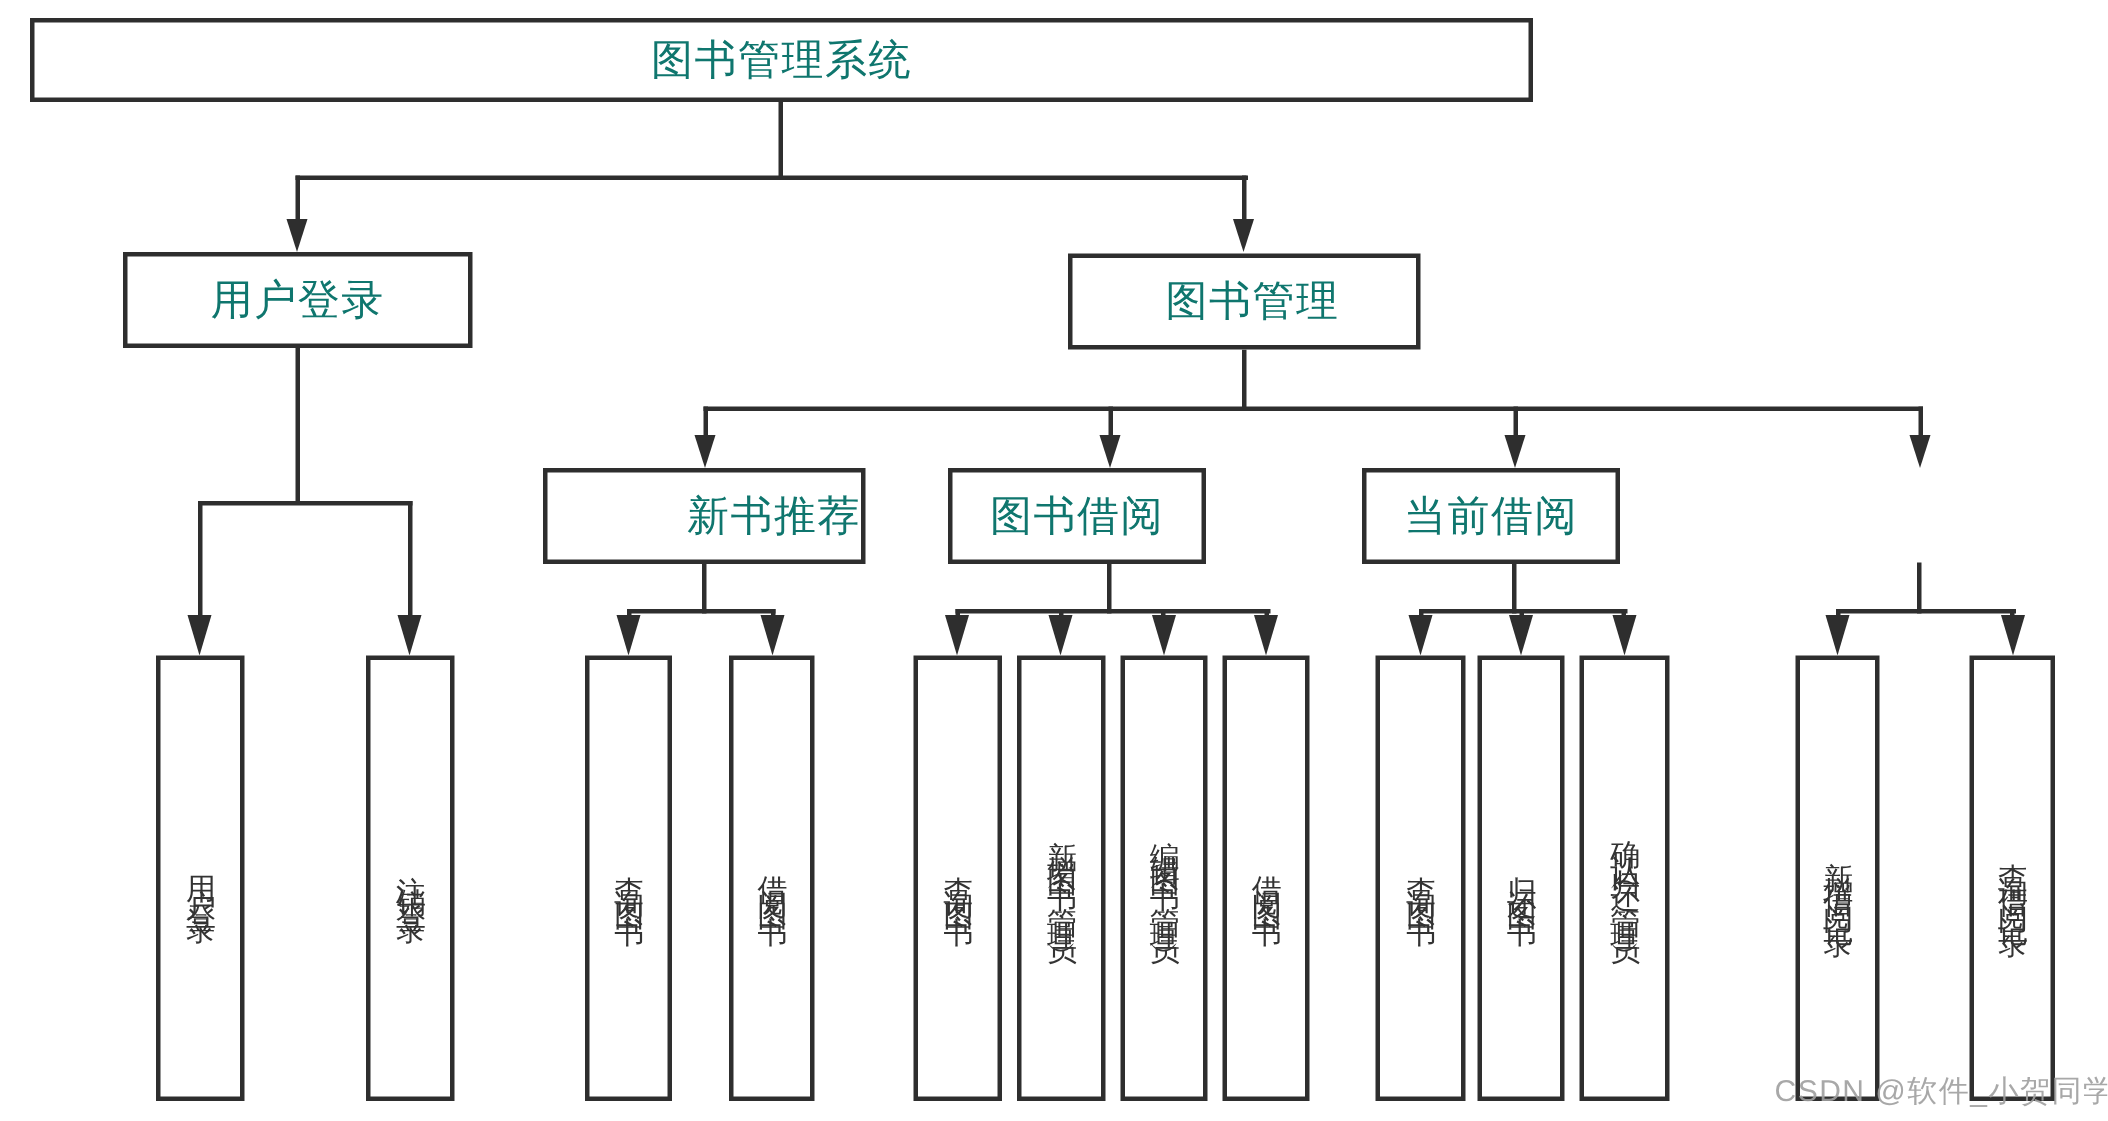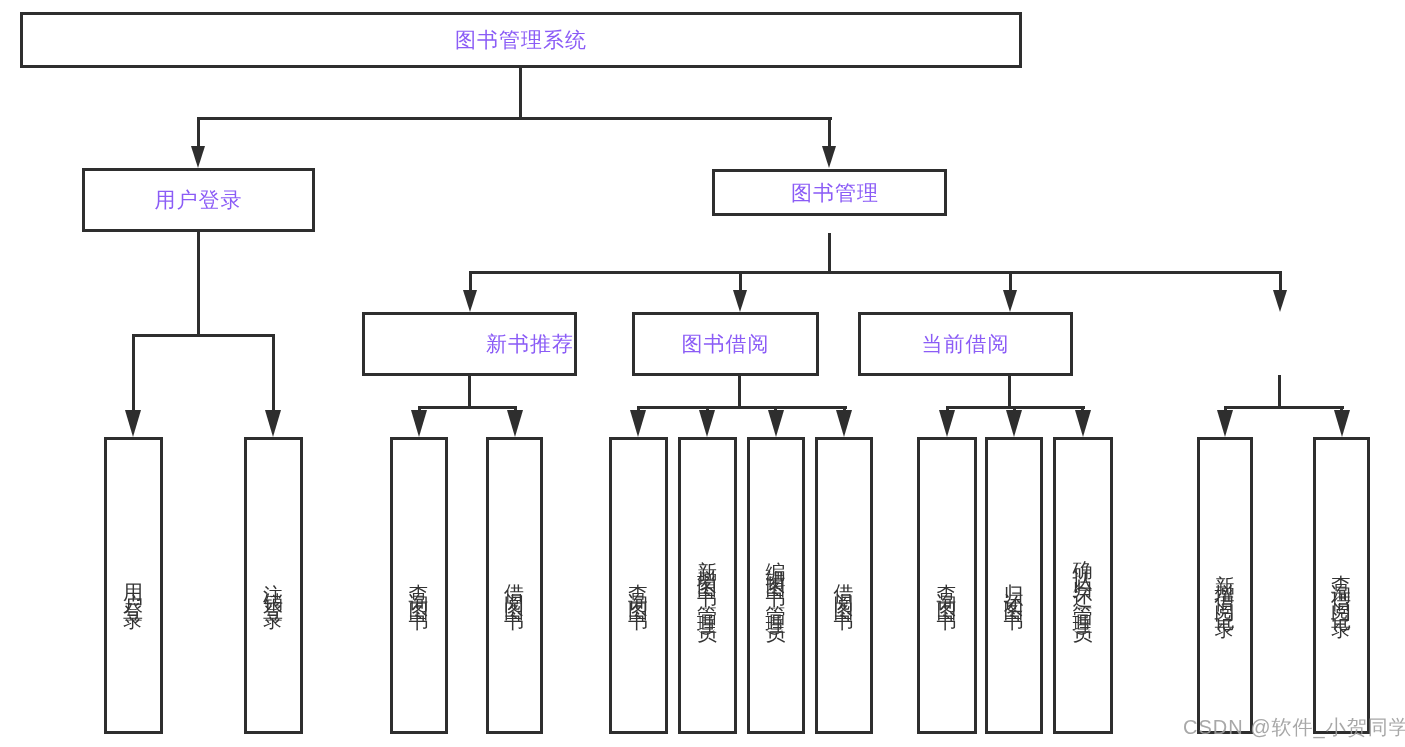--- a/index.html
+++ b/index.html
@@ -13,22 +13,22 @@
     color: #333333;
   }
   .box {
     position: absolute;
     background: #ffffff;
     border: 3px solid #2e2e2e;
     box-sizing: border-box;
     display: flex;
     align-items: center;
     justify-content: center;
-    font-size: 21px;
-    color: #8b5cf6;
+    font-size: 28px;
+    color: #0f766e;
     letter-spacing: 1px;
     z-index: 2;
     font-family: Liberation Serif, serif;
   }
   .vbox {
     position: absolute;
     background: #ffffff;
     border: 3px solid #2e2e2e;
     box-sizing: border-box;
     display: flex;
@@ -90,21 +90,21 @@
   <div class="line" style="left:519px; top:68px; width:3px; height:50px;"></div>
   <div class="line" style="left:197px; top:117px; width:635px; height:3px;"></div>
   <div class="line" style="left:197px; top:117px; width:3px; height:32px;"></div>
   <div class="line" style="left:828px; top:117px; width:3px; height:32px;"></div>
   <div class="arrow-sm" style="left:191px; top:146px;"></div>
   <div class="arrow-sm" style="left:822px; top:146px;"></div>
 
   <div class="box" style="left:82px; top:168px; width:233px; height:64px;">
     <span>用户登录</span>
   </div>
-  <div class="box" style="left:712px; top:169px; width:235px; height:47px;padding-left:11px;">
+  <div class="box" style="left:712px; top:169px; width:235px; height:64px;padding-left:11px;">
     <span>图书管理</span>
   </div>
 
   <div class="line" style="left:197px; top:232px; width:3px; height:104px;"></div>
   <div class="line" style="left:132px; top:334px; width:143px; height:3px;"></div>
   <div class="line" style="left:132px; top:334px; width:3px; height:80px;"></div>
   <div class="line" style="left:272px; top:334px; width:3px; height:80px;"></div>
   <div class="arrow-lg" style="left:125px; top:410px;"></div>
   <div class="arrow-lg" style="left:265px; top:410px;"></div>
 
@@ -115,24 +115,24 @@
   <div class="line" style="left:1009px; top:271px; width:3px; height:22px;"></div>
   <div class="line" style="left:1279px; top:271px; width:3px; height:22px;"></div>
   <div class="arrow-sm" style="left:463px; top:290px;"></div>
   <div class="arrow-sm" style="left:733px; top:290px;"></div>
   <div class="arrow-sm" style="left:1003px; top:290px;"></div>
   <div class="arrow-sm" style="left:1273px; top:290px;"></div>
 
   <div class="box" style="left:362px; top:312px; width:215px; height:64px;justify-content:flex-end;">
     <span>新书推荐</span>
   </div>
-  <div class="box" style="left:632px; top:312px; width:187px; height:64px;">
+  <div class="box" style="left:632px; top:312px; width:172px; height:64px;">
     <span>图书借阅</span>
   </div>
-  <div class="box" style="left:858px; top:312px; width:215px; height:64px;">
+  <div class="box" style="left:908px; top:312px; width:172px; height:64px;">
     <span>当前借阅</span>
   </div>
 
   <div class="line" style="left:468px; top:375px; width:3px; height:34px;"></div>
   <div class="line" style="left:418px; top:406px; width:99px; height:3px;"></div>
   <div class="line" style="left:418px; top:406px; width:3px; height:10px;"></div>
   <div class="line" style="left:514px; top:406px; width:3px; height:10px;"></div>
   <div class="arrow-lg" style="left:411px; top:410px;"></div>
   <div class="arrow-lg" style="left:507px; top:410px;"></div>
 

